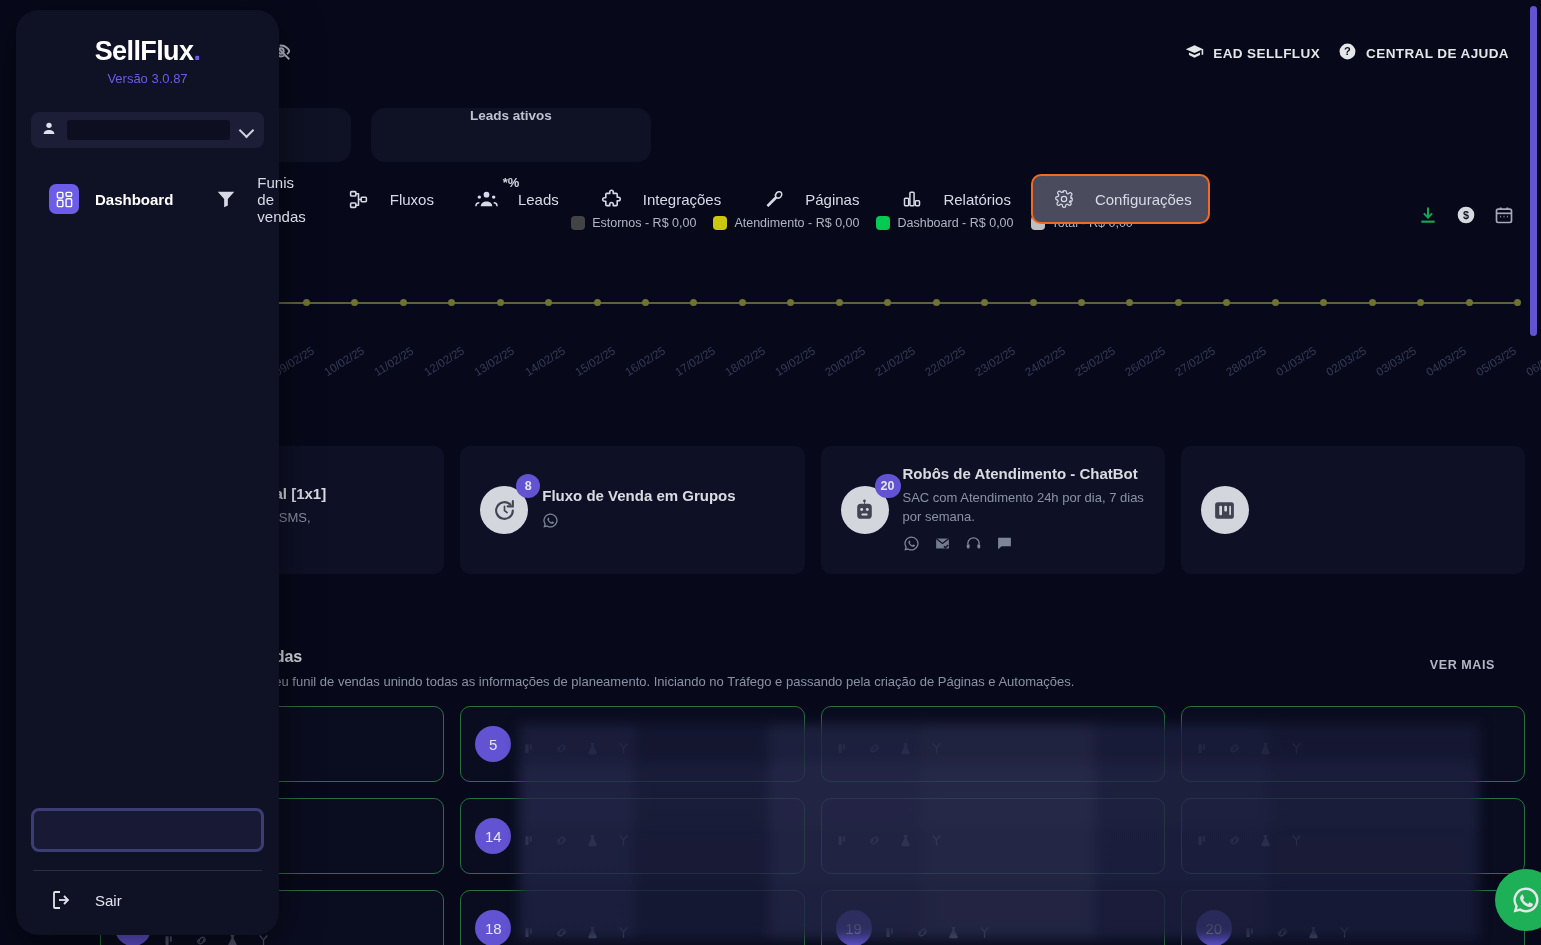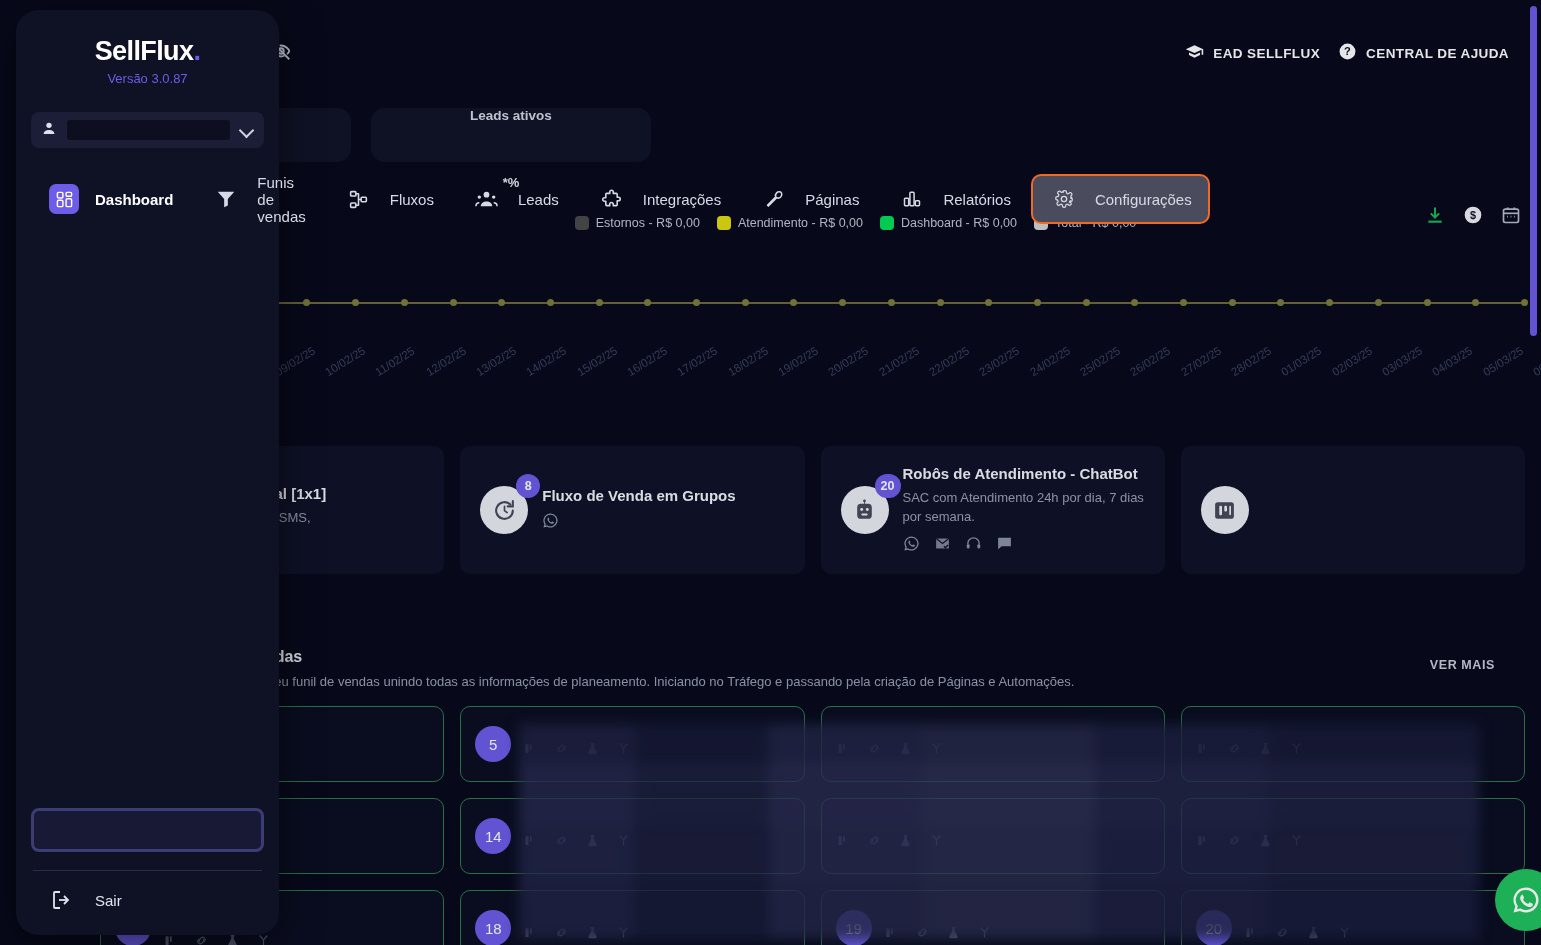--- a/index.html
+++ b/index.html
@@ -40,21 +40,21 @@
     padding:0 22px;
   }
   .kpi-value { font-size:19px; font-weight:700; color:#eef0f7; letter-spacing:1px; }
   .kpi-wide { gap:26px;flex-direction:column; }
   .kpi-label { font-size:13.5px; color:#d5d8e4; font-weight:600; }
   .bar-track { width:92px; height:5px; border-radius:3px; background:#2a3150; position:relative; }
   .bar-fill { position:absolute; left:0; top:0; bottom:0; border-radius:3px; background:#4da3f5; width:100%; }
   .kpi-pct { font-size:13px; color:#e8eaf2; font-weight:700; }
 
   
-  .chart-panel { position:absolute; left:176px; top:186px; right:6px; height:250px; }
+  .chart-panel { position:absolute; left:176px; top:186px; right:13px; height:250px; }
   .legend { display:flex; justify-content:center; gap:17px; padding-top:30px; }
   .legend-item { display:flex; align-items:center; gap:7px; font-size:12.5px; color:#c4c7d4; }
   .swatch { width:14px; height:14px; border-radius:4px; display:block; }
   .chart-actions { position:absolute; right:14px; top:19px; display:flex; gap:18px; align-items:center; }
   .ca-btn { cursor:pointer; display:flex; }
   .plot { position:absolute; left:30px; right:14px; top:100px; height:40px; }
   .axis-line { position:absolute; left:0; right:0; top:16px; height:2px; background:#6b6b3d; }
   .dot { position:absolute; width:7px; height:7px; border-radius:50%; background:#7d7d3c; top:13px; }
   .xticks { position:absolute; left:0; right:0; top:182px; height:60px; }
   .xtick {

